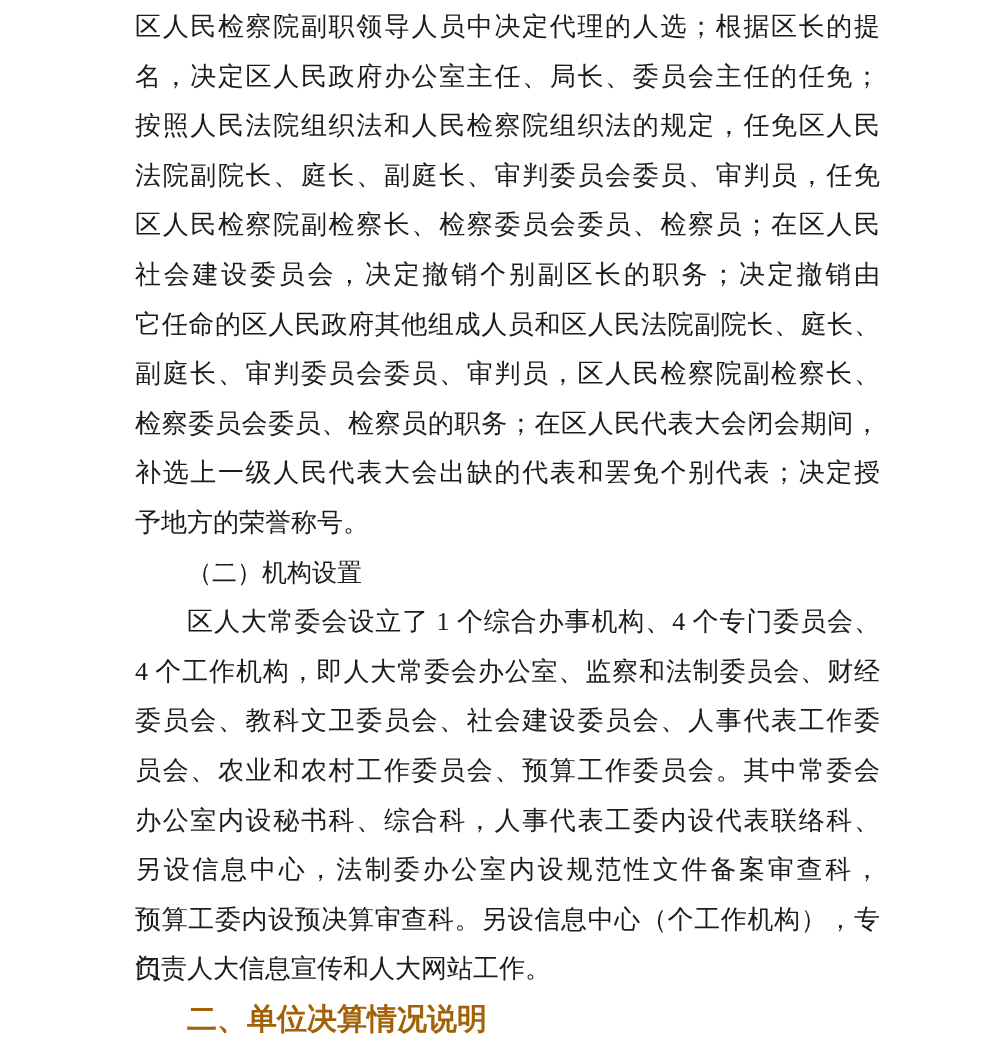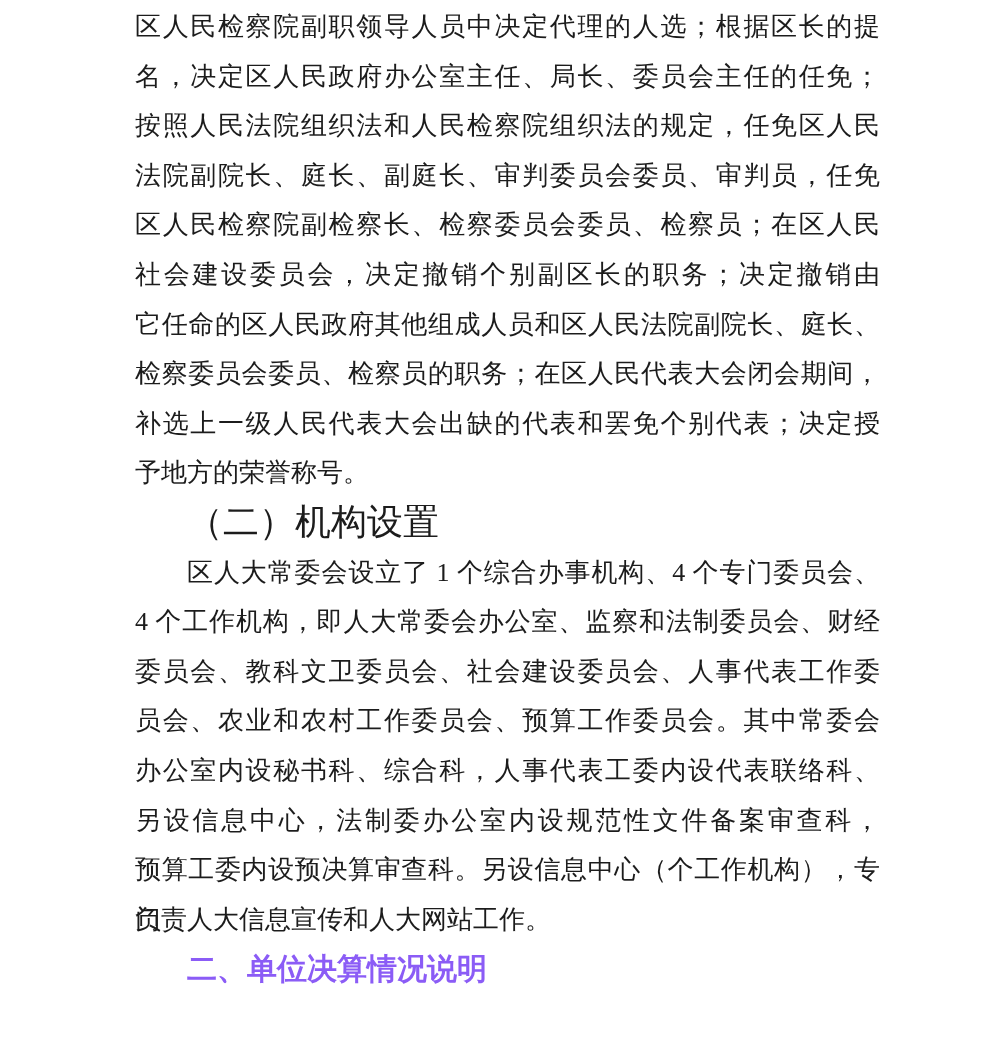--- a/index.html
+++ b/index.html
@@ -30,42 +30,43 @@
   
   .j {
     text-align: justify;
     text-align-last: justify;
   }
   
   .indent {
     text-indent: 52px;
   }
   .heading-kai {
-    font-size: 36px;
+    font-size: 25px;
   }
   .heading-bold {
     font-family: Liberation Sans, sans-serif;
     font-weight: 700;
     font-size: 30px;
-    color: #8b5cf6;
+    color: #a16207;
   }
 </style>
 </head>
 <body>
 
 <div class="page">
   <div class="textblock">
 
     <div class="line j">区人民检察院副职领导人员中决定代理的人选；根据区长的提</div>
     <div class="line j">名，决定区人民政府办公室主任、局长、委员会主任的任免；</div>
     <div class="line j">按照人民法院组织法和人民检察院组织法的规定，任免区人民</div>
     <div class="line j">法院副院长、庭长、副庭长、审判委员会委员、审判员，任免</div>
     <div class="line j">区人民检察院副检察长、检察委员会委员、检察员；在区人民</div>
     <div class="line j">社会建设委员会，决定撤销个别副区长的职务；决定撤销由</div>
     <div class="line j">它任命的区人民政府其他组成人员和区人民法院副院长、庭长、</div>
+    <div class="line j">副庭长、审判委员会委员、审判员，区人民检察院副检察长、</div>
     <div class="line j">检察委员会委员、检察员的职务；在区人民代表大会闭会期间，</div>
     <div class="line j">补选上一级人民代表大会出缺的代表和罢免个别代表；决定授</div>
     <div class="line">予地方的荣誉称号。</div>
 
     <div class="line heading-kai indent">（二）机构设置</div>
 
     <div class="line j indent">区人大常委会设立了 1 个综合办事机构、4 个专门委员会、</div>
     <div class="line j">4 个工作机构，即人大常委会办公室、监察和法制委员会、财经</div>
     <div class="line j">委员会、教科文卫委员会、社会建设委员会、人事代表工作委</div>
     <div class="line j">员会、农业和农村工作委员会、预算工作委员会。其中常委会</div>

